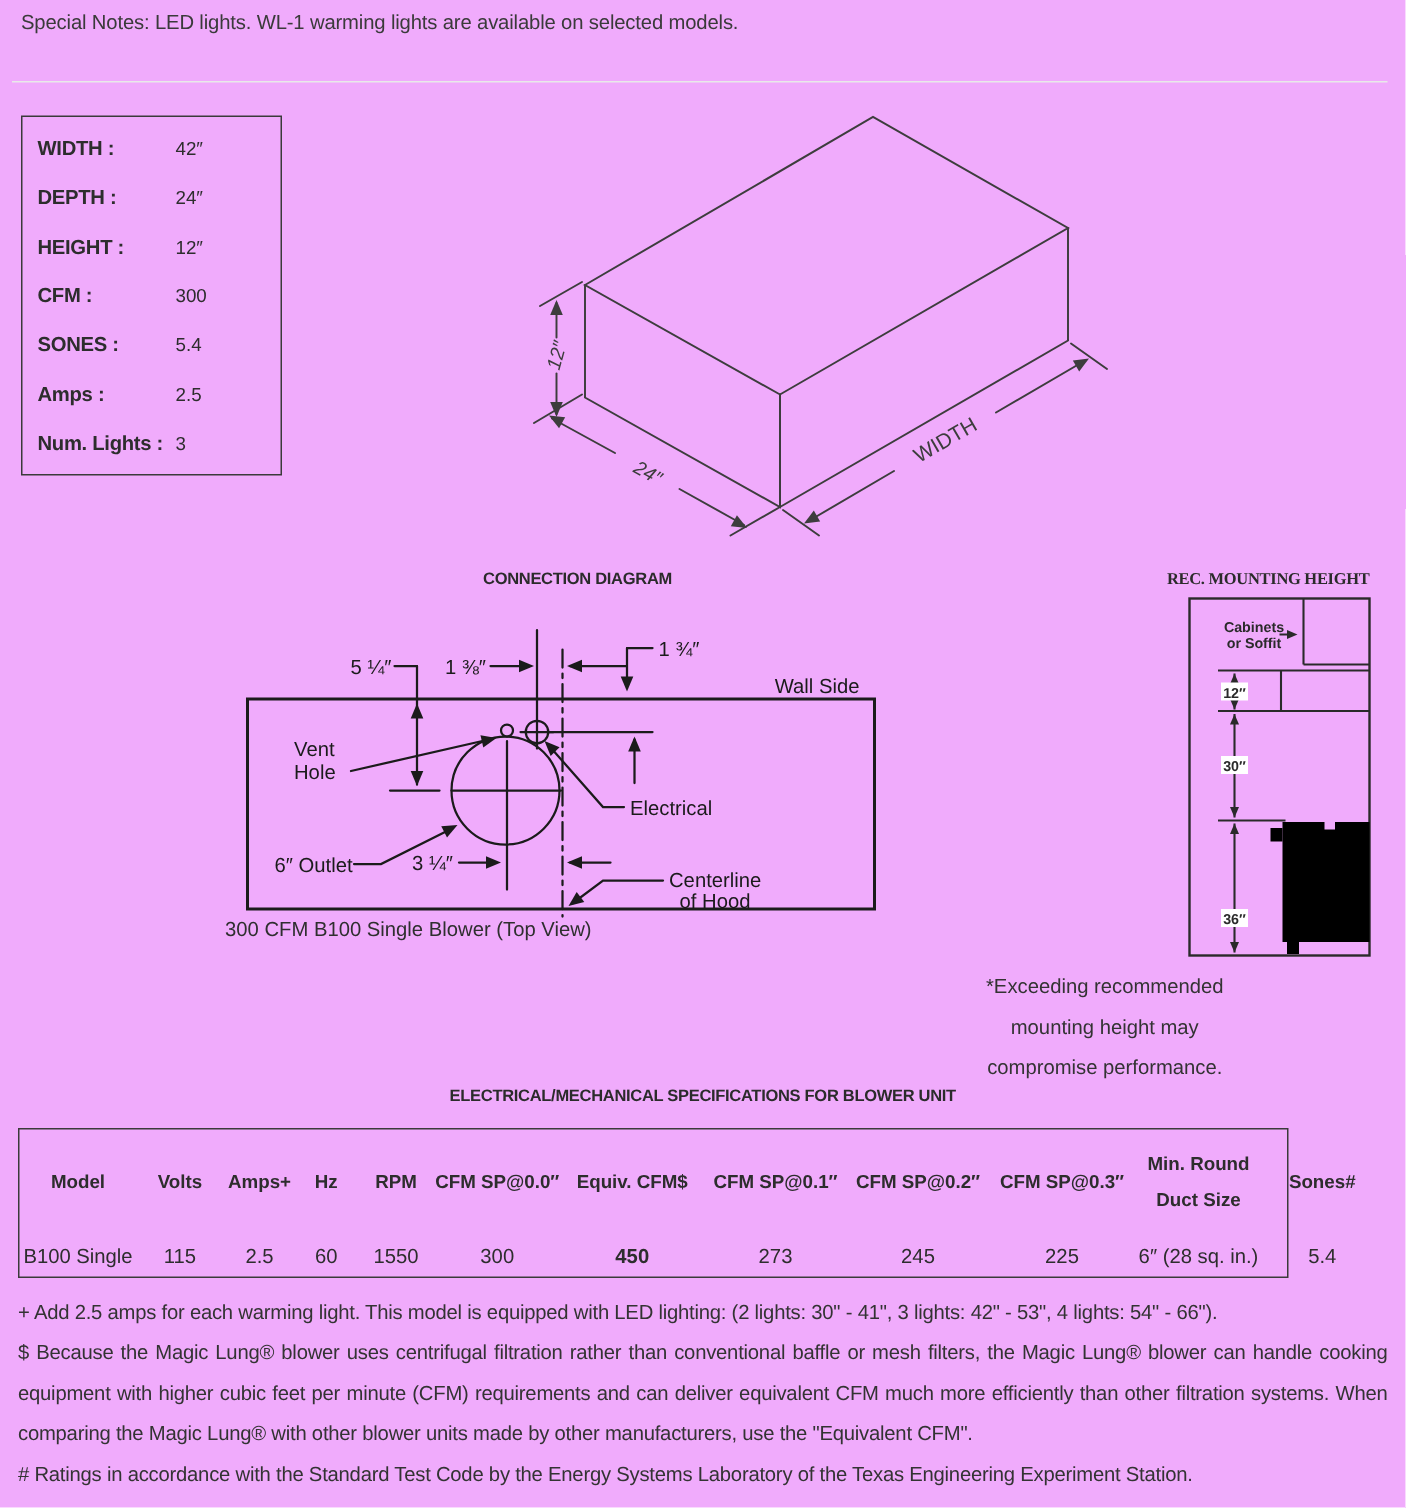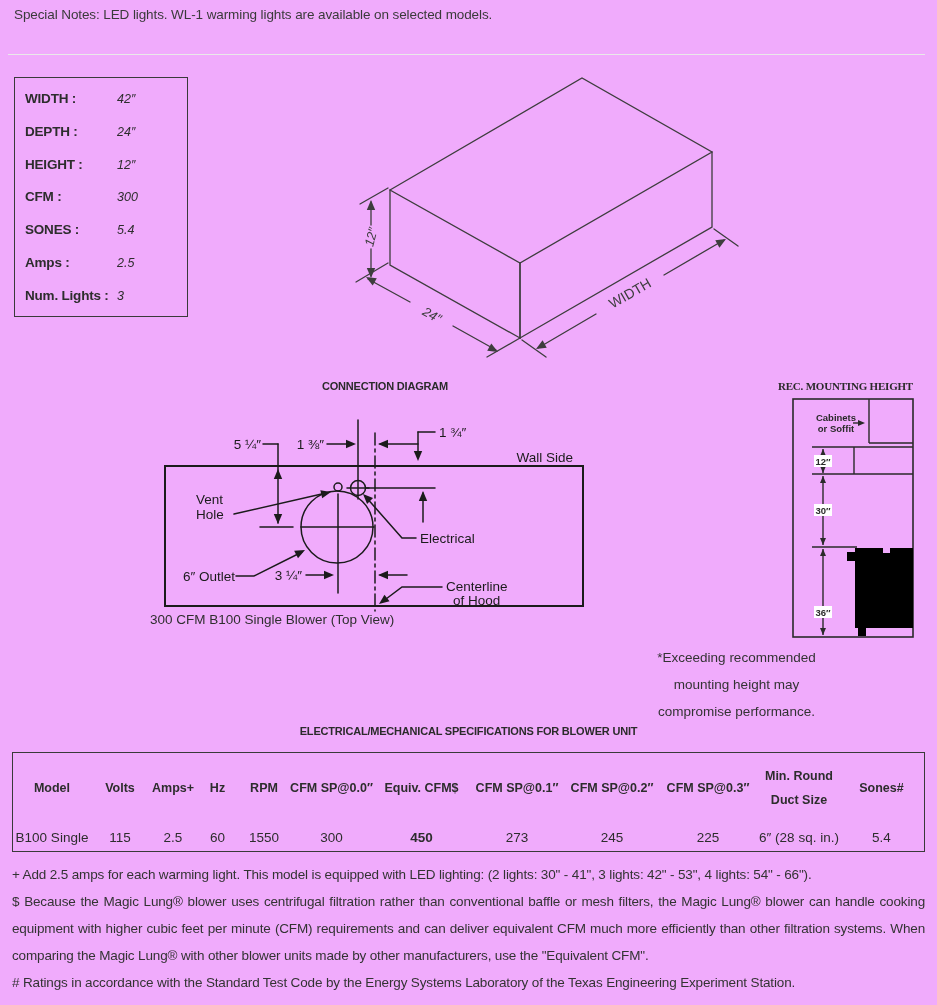--- a/index.html
+++ b/index.html
@@ -6,30 +6,30 @@
   #page{position:relative;width:937px;height:1005px;background:#f0abfc;overflow:hidden;
         font-family:"Liberation Sans",sans-serif;color:#333;}
   .abs{position:absolute;}
   .note-top{left:14px;top:7px;font-size:13.5px;letter-spacing:-0.1px;color:#3a3a3a;}
   .divider{left:8px;top:54px;width:917px;height:1px;background:#e9e9e9;}
   
   .spec-box{left:14px;top:77px;width:174px;height:240px;border:1.5px solid #3a3a3a;
             display:flex;flex-direction:column;justify-content:space-around;box-sizing:border-box;padding:4px 0 4px 10px;}
   .spec-row{display:flex;align-items:baseline;}
   .spec-label{width:92px;font-weight:bold;font-size:13.5px;letter-spacing:-0.2px;color:#2d2d2d;}
-  .spec-value{font-size:12.5px;color:#2d2d2d;font-style:italic;}
+  .spec-value{font-size:12.5px;color:#2d2d2d;}
   
   .sec-title{font-weight:bold;font-size:11px;color:#2b2b2b;letter-spacing:-0.2px;}
   .conn-title{left:150px;top:380px;width:470px;text-align:center;}
   .mount-title{left:700px;top:380px;width:213px;text-align:right;font-family:Liberation Serif, serif;}
   .elec-title{left:0;top:725px;width:937px;text-align:center;}
   .caption{left:150px;top:612px;width:470px;text-align:left;font-size:13.5px;color:#2f2f2f;}
   .warning{left:560px;top:644px;width:353px;text-align:center;font-size:13.5px;line-height:27px;color:#333;}
   
-  .big-table{left:12px;top:752px;width:913px;height:100px;border:1.5px solid #3a3a3a;box-sizing:border-box;}
+  .big-table{left:12px;top:752px;width:847px;height:100px;border:1.5px solid #3a3a3a;box-sizing:border-box;}
   .tbl-row{position:absolute;left:0;display:flex;width:908px;}
   .tbl-head{top:10px;height:52px;align-items:center;}
   .tbl-data{top:71px;height:26px;align-items:center;}
   .cell{text-align:center;box-sizing:border-box;}
   .tbl-head .cell{font-weight:bold;font-size:12.5px;color:#2d2d2d;line-height:1.9;}
   .tbl-data .cell{font-size:13.5px;color:#2d2d2d;}
   .c0{width:78px;}.c1{width:58px;}.c2{width:48px;}.c3{width:41px;}.c4{width:52px;}
   .c5{width:83px;}.c6{width:97px;font-weight:bold;}.c7{width:94px;}.c8{width:96px;}.c9{width:96px;}
   .c10{width:86px;}.c11{width:79px;}
   

